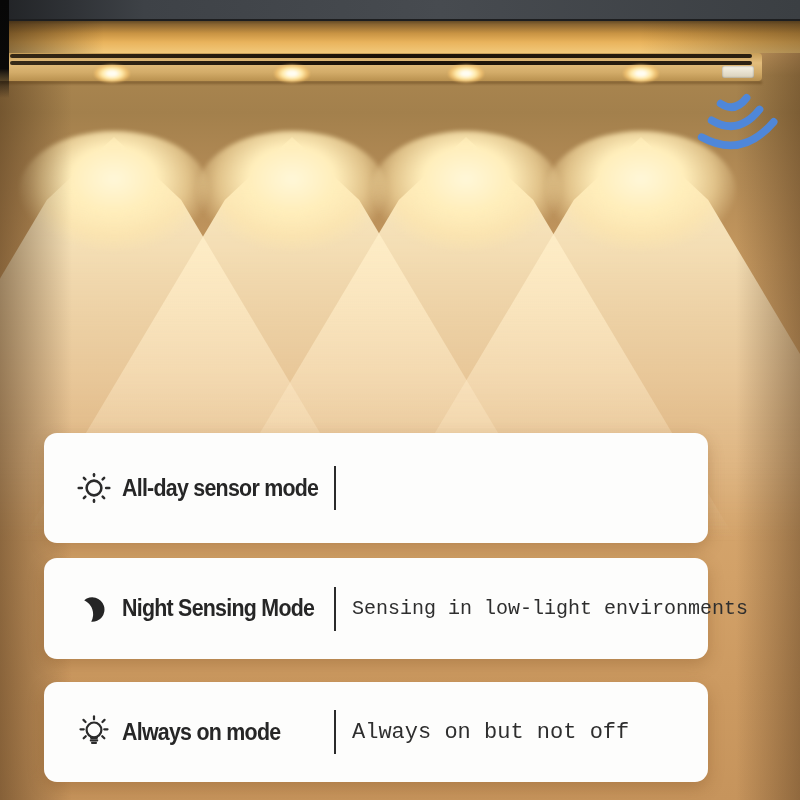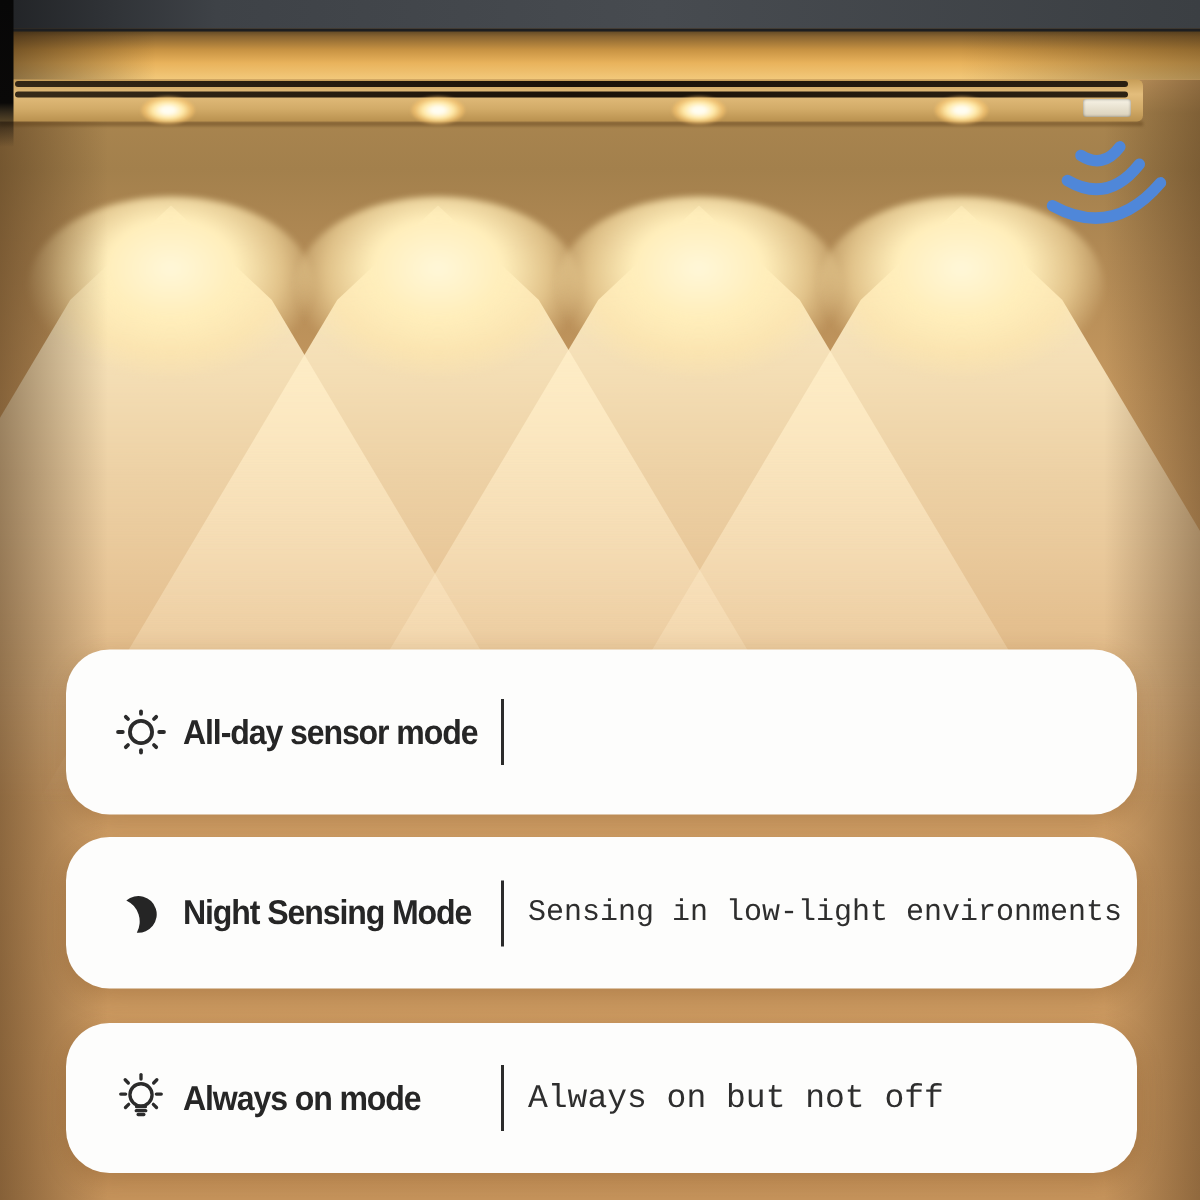--- a/index.html
+++ b/index.html
@@ -46,21 +46,21 @@
   .sensor-window{position:absolute;top:13px;left:722px;width:32px;height:12px;border-radius:2px;
     background:linear-gradient(#f7f3e6,#d9d0ba);box-shadow:inset 0 0 2px rgba(0,0,0,.45);}
   .bar-shadow{position:absolute;top:81px;left:0;width:762px;height:3px;z-index:5;
     background:rgba(90,60,20,.45);filter:blur(1px);}
 
   
   .waves{position:absolute;left:686px;top:88px;width:102px;height:74px;z-index:8;
     transform:rotate(-8deg);}
 
   
-  .card{position:absolute;left:44px;width:714px;background:#fdfdfc;border-radius:29px;
+  .card{position:absolute;left:44px;width:664px;background:#fdfdfc;border-radius:13px;
     box-shadow:0 6px 16px rgba(110,65,20,.28);display:flex;align-items:center;
     padding:0 22px 0 30px;box-sizing:border-box;z-index:10;}
   .card1{top:433px;height:110px}
   .card2{top:558px;height:101px}
   .card3{top:682px;height:100px}
   .mode-icon{width:40px;height:40px;flex:0 0 40px;margin-right:8px;
     display:flex;align-items:center;justify-content:center;}
   .mode-label{font-weight:bold;font-size:23px;letter-spacing:-0.8px;color:#262626;
     width:210px;flex:0 0 210px;white-space:nowrap;transform:scaleX(.93);transform-origin:left center;}
   .vline{width:2px;height:44px;background:#2b2b2b;margin:0 16px 0 2px;flex:0 0 2px;}

